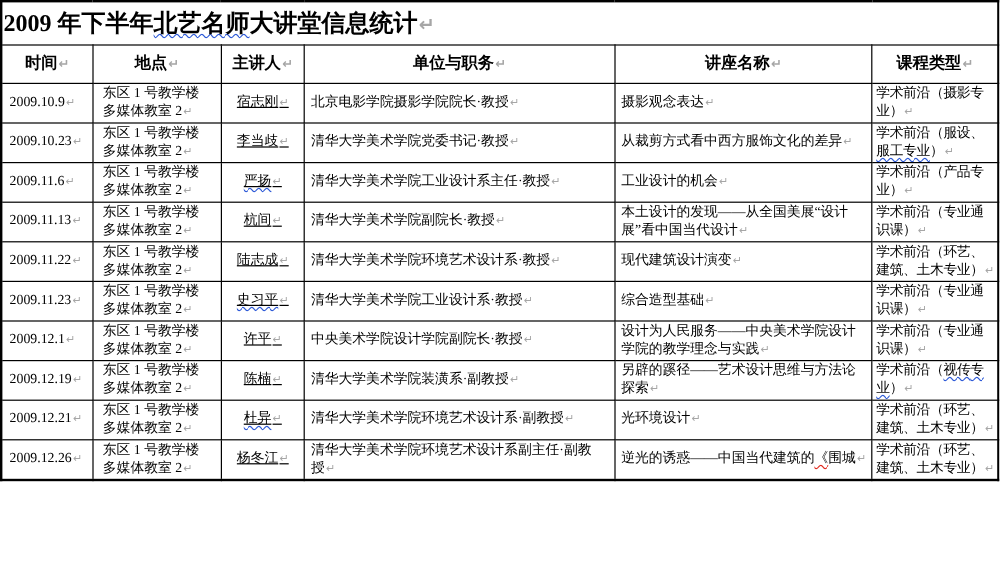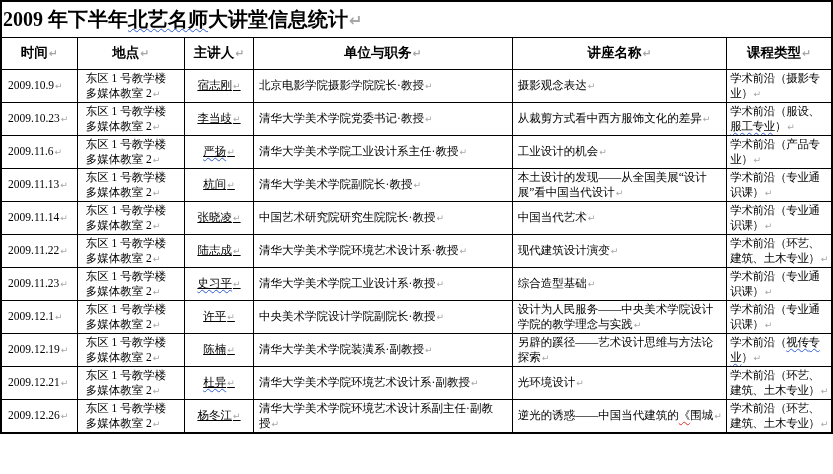--- a/index.html
+++ b/index.html
@@ -115,28 +115,20 @@
         </tr>
         <tr>
           <td class="time-cell">2009.11.13<span class="mark">↵</span></td>
           <td class="location-cell">东区 1 号教学楼多媒体教室 2<span class="mark">↵</span></td>
           <td class="speaker-cell">杭间<span class="mark">↵</span></td>
           <td class="unit-cell">清华大学美术学院副院长·教授<span class="mark">↵</span></td>
           <td class="lecture-cell">本土设计的发现——从全国美展“设计展”看中国当代设计<span class="mark">↵</span></td>
           <td class="course-cell">学术前沿（专业通识课）<span class="mark">↵</span></td>
         </tr>
         <tr>
-          <td class="time-cell">2009.11.14<span class="mark">↵</span></td>
-          <td class="location-cell">东区 1 号教学楼多媒体教室 2<span class="mark">↵</span></td>
-          <td class="speaker-cell">张晓凌<span class="mark">↵</span></td>
-          <td class="unit-cell">中国艺术研究院研究生院院长·教授<span class="mark">↵</span></td>
-          <td class="lecture-cell">中国当代艺术<span class="mark">↵</span></td>
-          <td class="course-cell">学术前沿（专业通识课）<span class="mark">↵</span></td>
-        </tr>
-        <tr>
           <td class="time-cell">2009.11.22<span class="mark">↵</span></td>
           <td class="location-cell">东区 1 号教学楼多媒体教室 2<span class="mark">↵</span></td>
           <td class="speaker-cell">陆志成<span class="mark">↵</span></td>
           <td class="unit-cell">清华大学美术学院环境艺术设计系·教授<span class="mark">↵</span></td>
           <td class="lecture-cell">现代建筑设计演变<span class="mark">↵</span></td>
           <td class="course-cell">学术前沿（环艺、建筑、土木专业）<span class="mark">↵</span></td>
         </tr>
         <tr>
           <td class="time-cell">2009.11.23<span class="mark">↵</span></td>
           <td class="location-cell">东区 1 号教学楼多媒体教室 2<span class="mark">↵</span></td>

